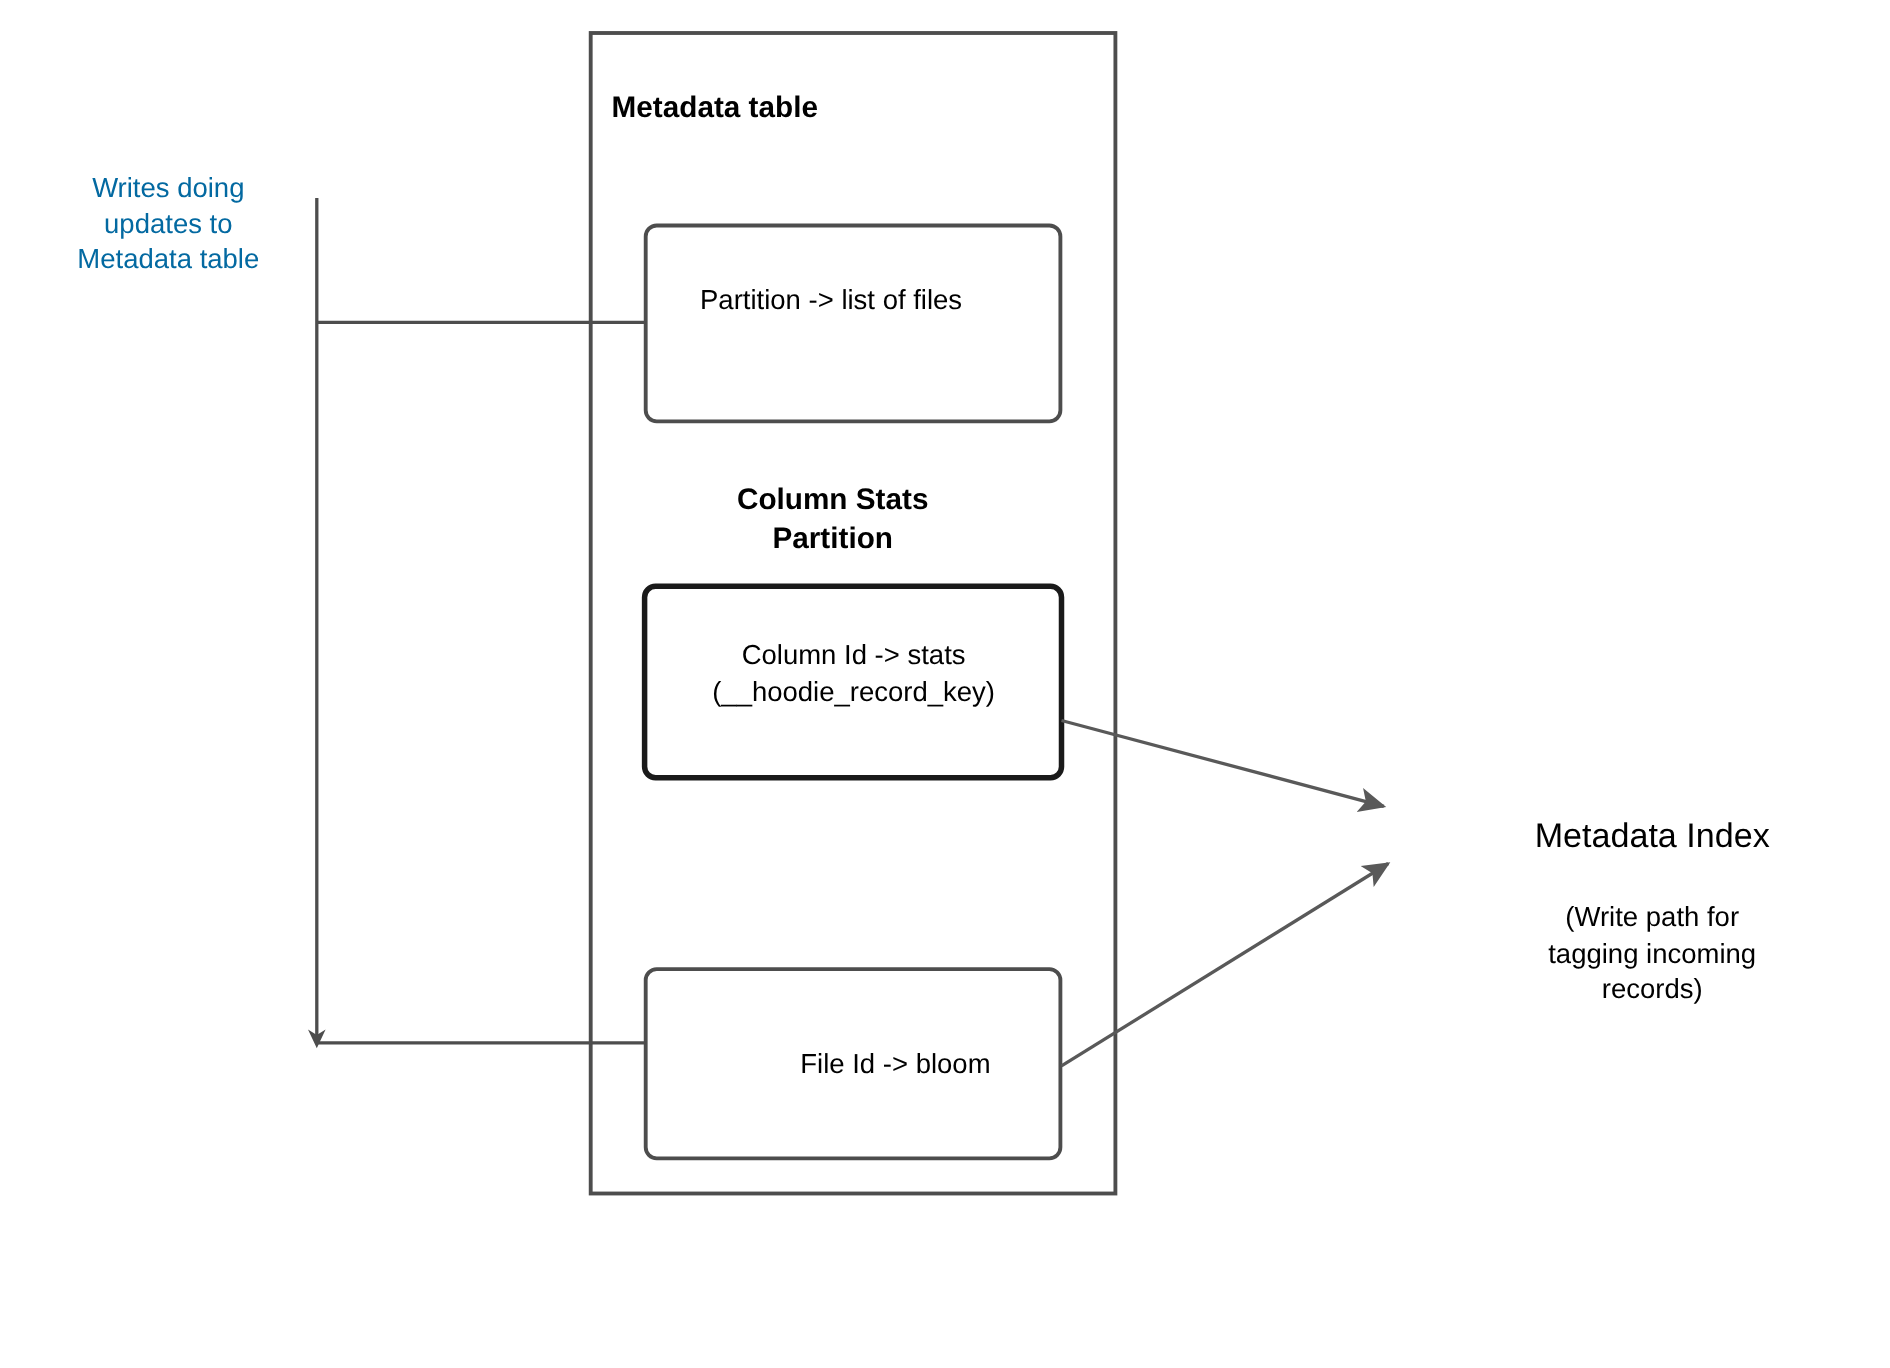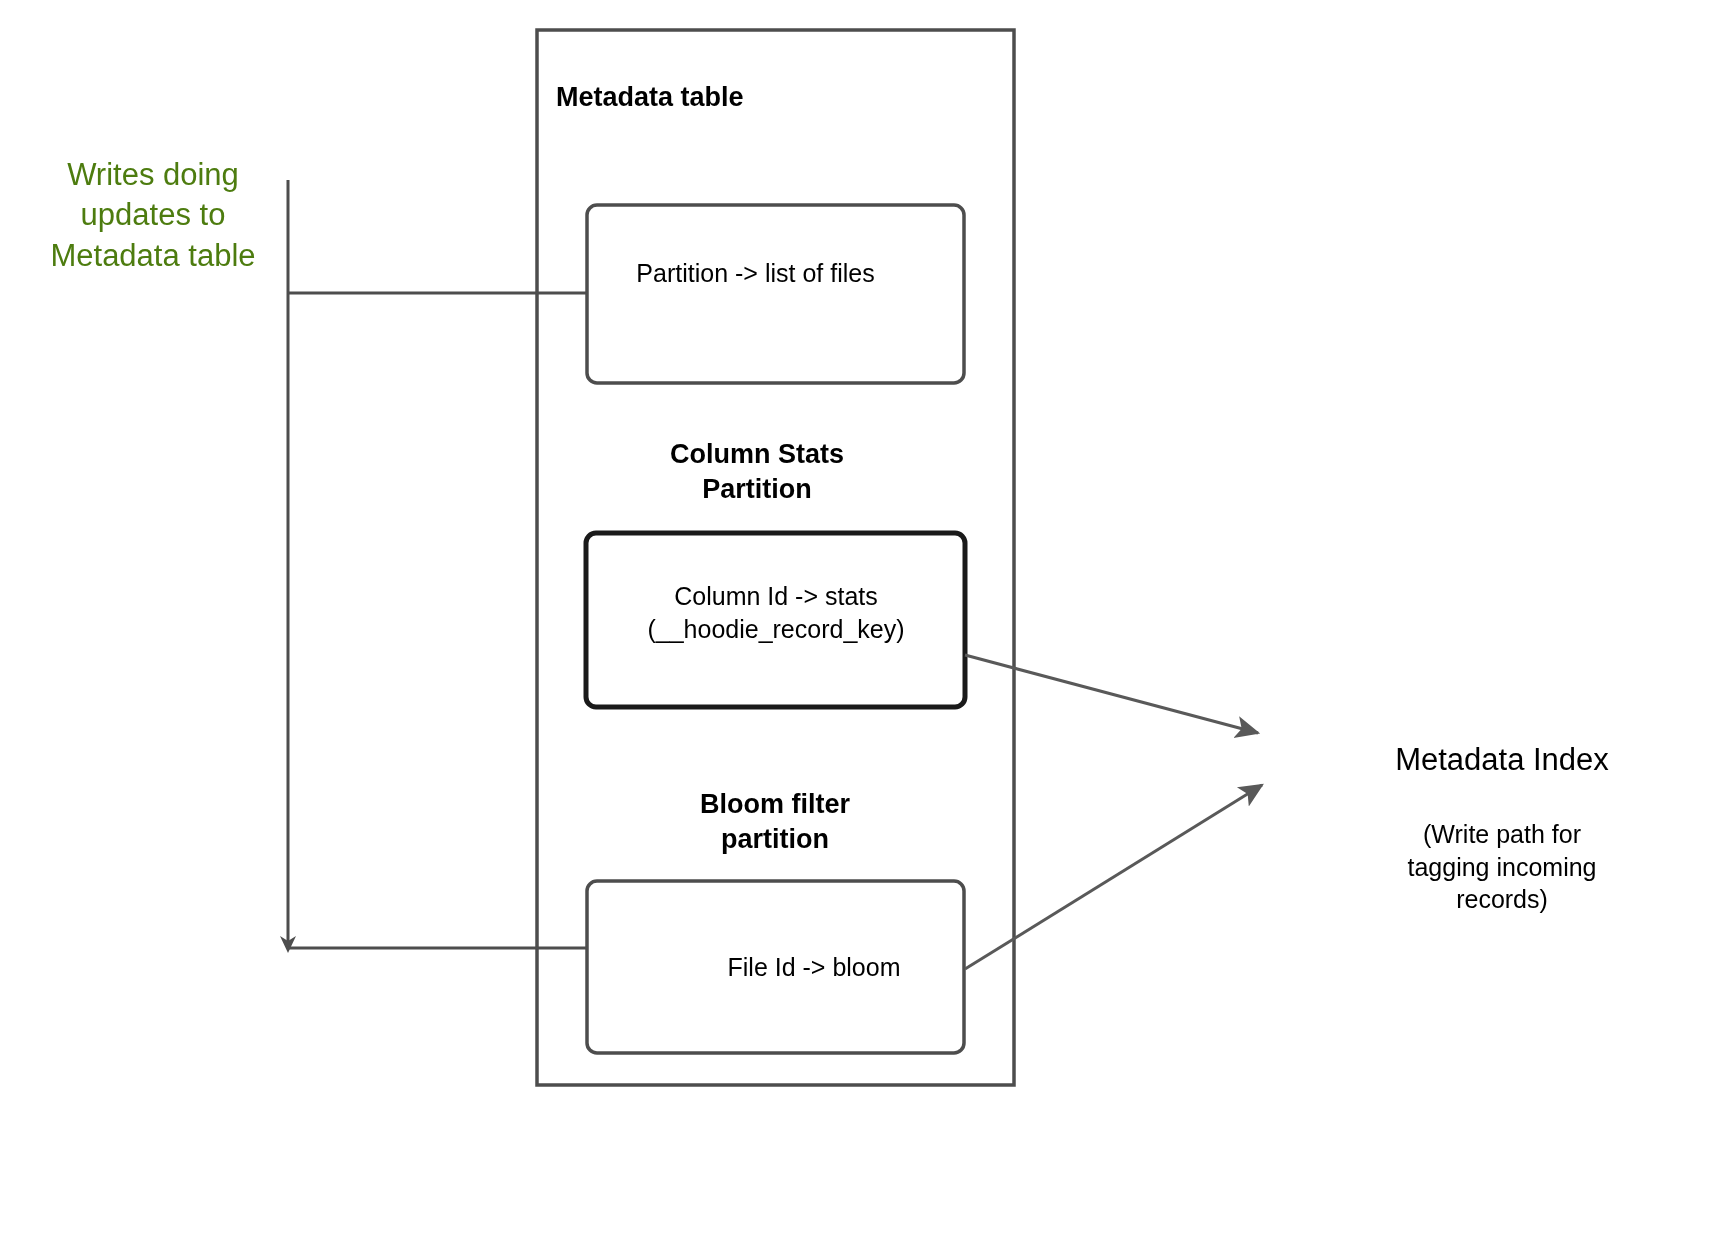--- a/index.html
+++ b/index.html
@@ -30,22 +30,22 @@
     text-align: center;
     line-height: 1.30;
     white-space: pre-line;
   }
 
   
   #writes-label {
     left: 8px;
     top: 155px;
     width: 290px;
-    font-size: 31px;
-    color: #4d7c0f;
+    font-size: 25px;
+    color: #0369a1;
   }
 
   
   #metadata-table-title {
     left: 556px;
     top: 80px;
     width: 300px;
     text-align: left;
     font-size: 27px;
     font-weight: bold;
@@ -151,22 +151,20 @@
 
   <div class="txt" id="metadata-table-title">Metadata table</div>
 
   <div class="txt box-label" id="files-box-label">Partition -&gt; list of files</div>
 
   <div class="txt section-heading" id="column-stats-heading">Column Stats
 Partition</div>
   <div class="txt box-label" id="colstats-box-label">Column Id  -&gt; stats
 (__hoodie_record_key)</div>
 
-  <div class="txt section-heading" id="bloom-filter-heading">Bloom filter
-partition</div>
   <div class="txt box-label" id="bloom-box-label">File Id -&gt; bloom</div>
 
   <div class="txt" id="metadata-index-title">Metadata Index</div>
   <div class="txt" id="metadata-index-subtitle">(Write path for
 tagging incoming
 records)</div>
 
 </div>
 
 </body></html>

